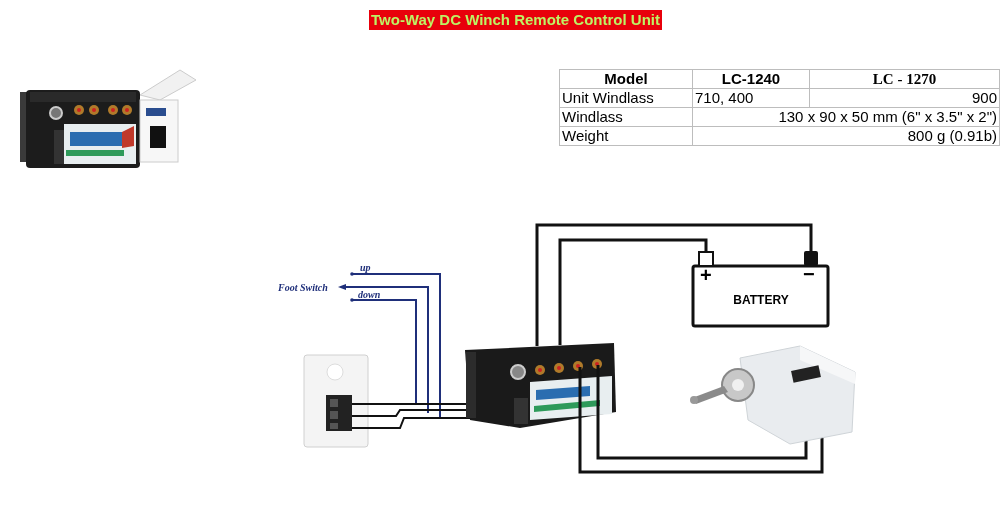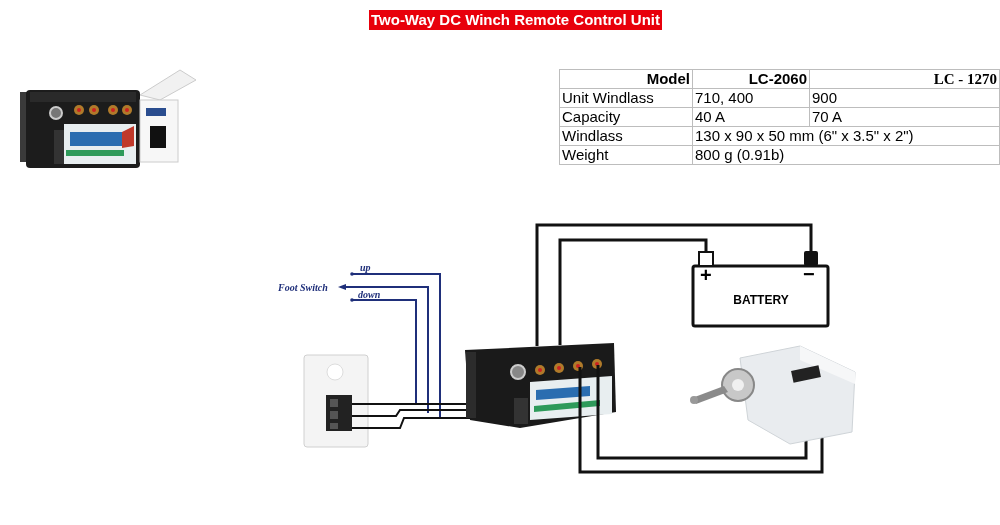--- a/index.html
+++ b/index.html
@@ -1,56 +1,51 @@
 <!DOCTYPE html>
 <html><head>
 <meta charset="utf-8">
 <style>
   html, body { margin: 0; padding: 0; background: #ffffff; }
   body { width: 1000px; height: 525px; position: relative; overflow: hidden;
          font-family: "Liberation Sans", sans-serif; color: #000; }
 
   .title { position: absolute; left: 369px; top: 10px; height: 20px; line-height: 20px;
-           background: #e8000b; color: #ffffff; font-weight: bold; font-size: 15px;
+           background: #e8000b; color: #bef264; font-weight: bold; font-size: 15px;
            padding: 0 2px; white-space: nowrap; }
 
   .spec-table { position: absolute; left: 559px; top: 69px; border-collapse: collapse;
                 font-size: 15px; }
   .spec-table td { border: 1px solid #bdbdbd; height: 18px; padding: 0 2px; line-height: 18px;
                    white-space: nowrap; }
-  .spec-table tr.head td { font-weight: bold; text-align: right; }
+  .spec-table tr.head td { font-weight: bold; text-align: center; }
   .c0 { width: 128px; }
   .c1 { width: 112px; }
   .c2 { width: 185px; font-family: Liberation Serif, serif; }
-  .center { text-align: left; }
+  .center { text-align: right; }
   .small { font-size: 11px; }
 
   svg { position: absolute; left: 0; top: 0; }
 </style>
 </head>
 <body>
 
 <div class="title">Two-Way DC Winch Remote Control Unit</div>
 
 <table class="spec-table">
   <tbody>
       <tr class="head">
     <td class="c0">Model</td>
-    <td class="c1">LC-2060</td>
+    <td class="c1">LC-1240</td>
     <td class="c2">LC - 1270</td>
   </tr>
   <tr>
     <td>Unit Windlass</td>
     <td>710, 400</td>
     <td class="center">900</td>
-  </tr>
-  <tr>
-    <td>Capacity</td>
-    <td class="center">40 A</td>
-    <td class="center">70 A</td>
   </tr>
   <tr>
     <td>Windlass</td>
     <td colspan="2" class="center">130 x 90 x 50 mm (6" x 3.5" x 2")</td>
   </tr>
   <tr>
     <td>Weight</td>
     <td colspan="2" class="center">800 g (0.91b)</td>
   </tr>
 </tbody>

